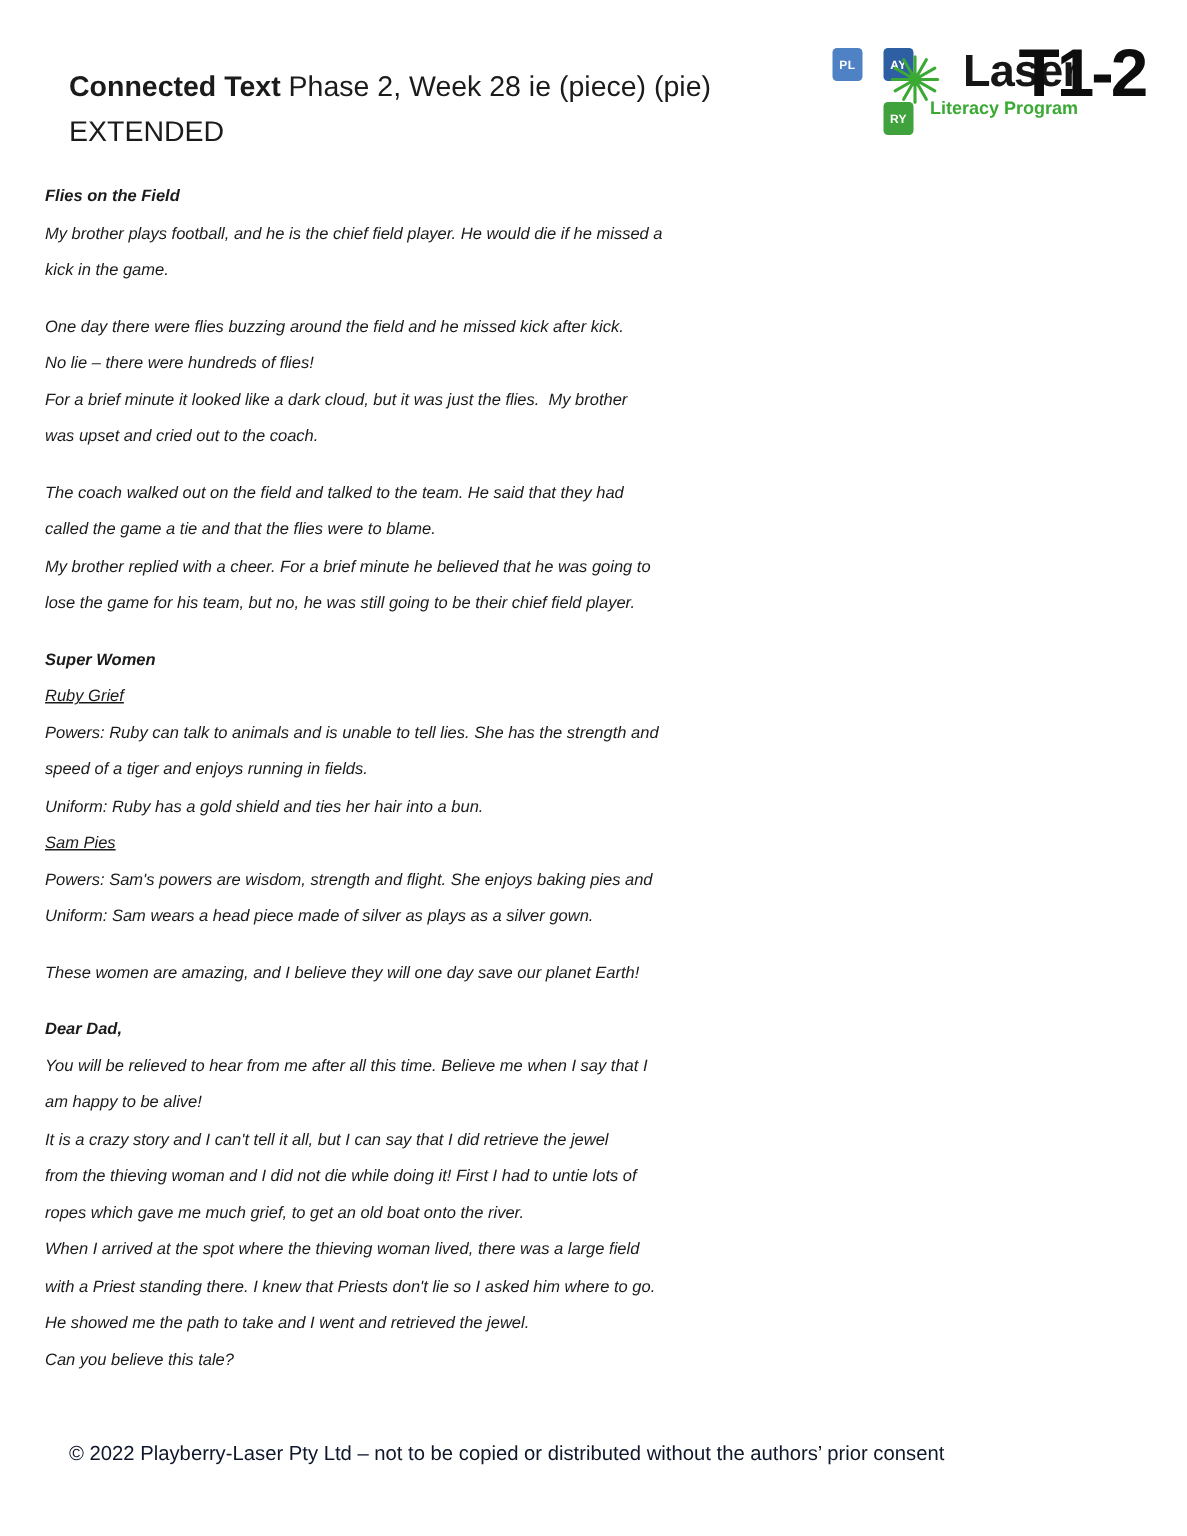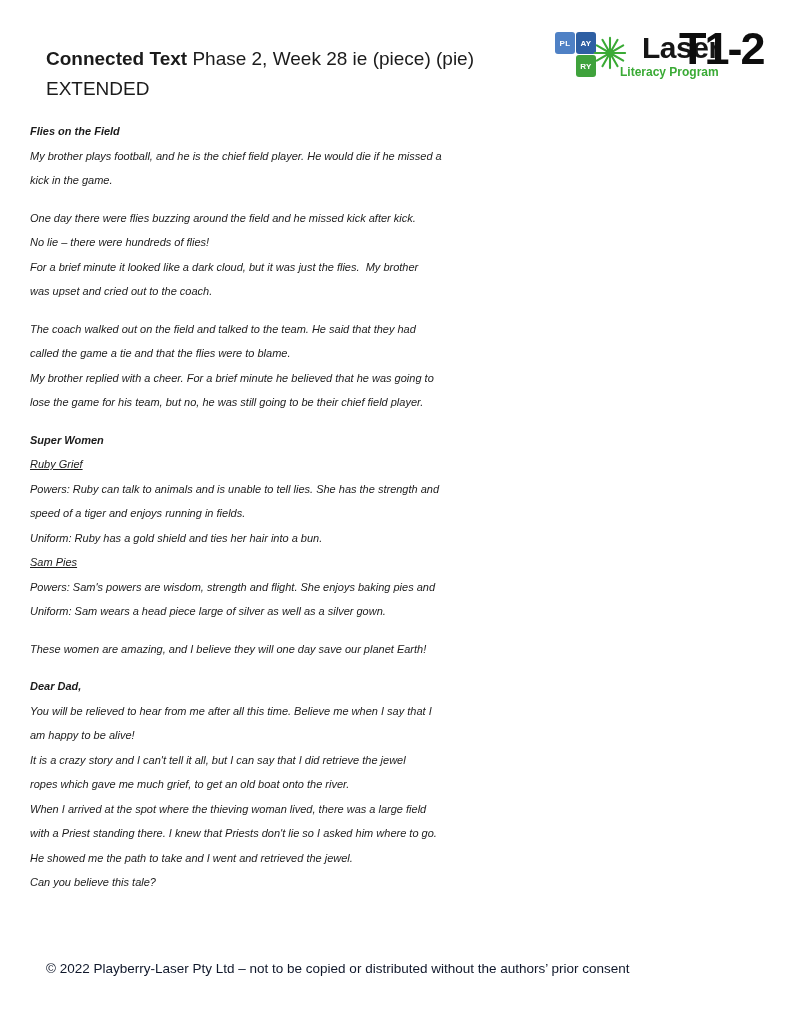--- a/index.html
+++ b/index.html
@@ -16,21 +16,21 @@
   
   .header { position: absolute; top: 44px; left: 46px; right: 24px; }
   .title-block { position: absolute; top: 0; left: 0; }
   .title-line { font-size: 19px; line-height: 30px; white-space: pre-wrap; }
   .title-line .bold { font-weight: bold; }
 
   
   .logo { position: absolute; top: -16px; right: 0; width: 212px; height: 56px; }
   .puzzle {
     position: absolute; left: 0; top: 4px; width: 53px; height: 46px;
-    display: grid; grid-template-columns: 20px 20px; grid-template-rows: 22px 22px; gap: 1px;
+    display: grid; grid-template-columns: 20px 20px; grid-template-rows: 22px 22px; gap: 14px;
   }
   .puzzle .piece {
     border-radius: 3px;
     color: #ffffff; font-size: 8px; font-weight: bold;
     display: flex; align-items: center; justify-content: center;
     letter-spacing: 0.3px;
   }
   .burst { position: absolute; left: 38px; top: 8px; }
   .brand {
     position: absolute; left: 62px; top: 4px;
@@ -136,32 +136,33 @@
       <div class="block body">
         <div class="line">Powers: Ruby can talk to animals and is unable to tell lies. She has the strength and</div>
         <div class="line">speed of a tiger and enjoys running in fields.</div>
         <div class="line">Uniform: Ruby has a gold shield and ties her hair into a bun.</div>
       </div>
       <div class="block underline">
         <div class="line">Sam Pies</div>
       </div>
       <div class="block body">
         <div class="line">Powers: Sam's powers are wisdom, strength and flight. She enjoys baking pies and</div>
-        <div class="line">Uniform: Sam wears a head piece large of silver as well as a silver gown.</div>
+        <div class="line">Uniform: Sam wears a head piece made of silver as plays as a silver gown.</div>
       </div>
       <div class="block body gap">
         <div class="line">These women are amazing, and I believe they will one day save our planet Earth!</div>
       </div>
       <div class="block heading gap">
         <div class="line">Dear Dad,</div>
       </div>
       <div class="block body">
         <div class="line">You will be relieved to hear from me after all this time. Believe me when I say that I</div>
         <div class="line">am happy to be alive!</div>
         <div class="line">It is a crazy story and I can't tell it all, but I can say that I did retrieve the jewel</div>
+        <div class="line">from the thieving woman and I did not die while doing it! First I had to untie lots of</div>
         <div class="line">ropes which gave me much grief, to get an old boat onto the river.</div>
         <div class="line">When I arrived at the spot where the thieving woman lived, there was a large field</div>
         <div class="line">with a Priest standing there. I knew that Priests don't lie so I asked him where to go.</div>
         <div class="line">He showed me the path to take and I went and retrieved the jewel.</div>
         <div class="line">Can you believe this tale?</div>
       </div>
     </main>
 
   <footer class="footer">© 2022 Playberry-Laser Pty Ltd – not to be copied or distributed without the authors’ prior consent</footer>
 

